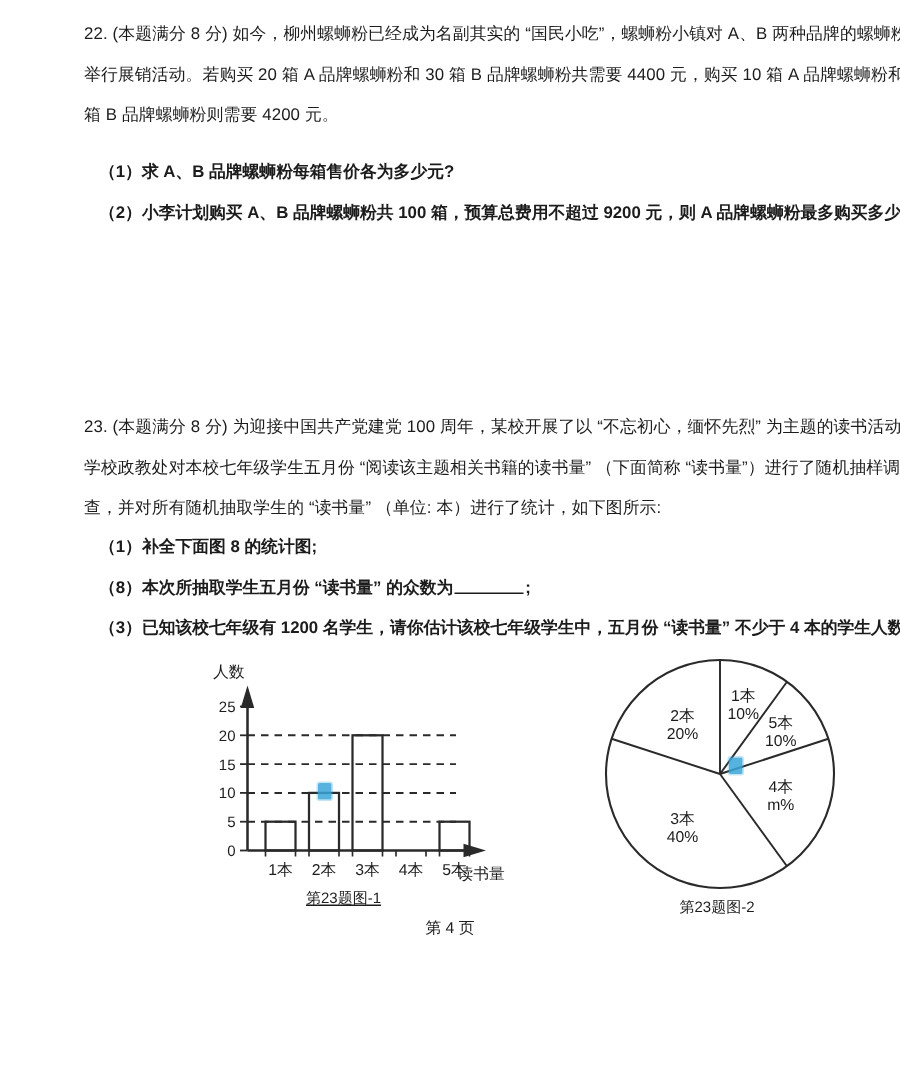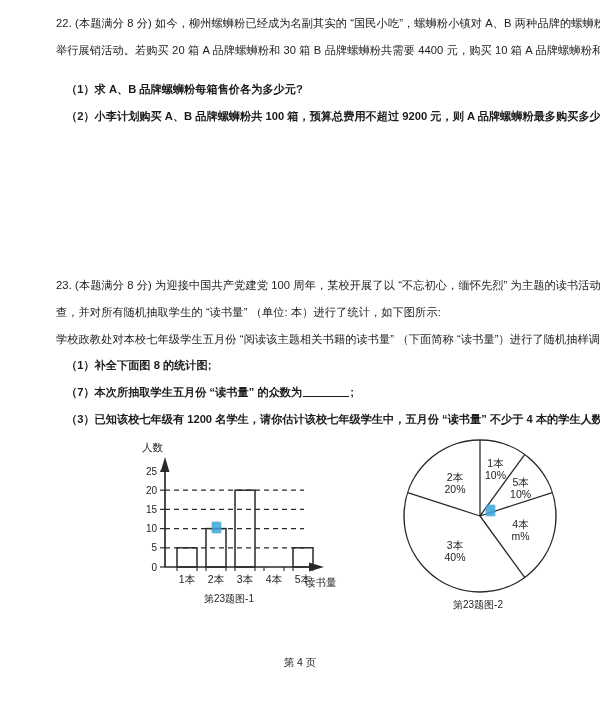--- a/index.html
+++ b/index.html
@@ -70,32 +70,31 @@
   }
   #fig-bar { left: 128px; top: 0px; width: 250px; height: 186px; }
   #fig-pie { left: 392px; top: 4px; width: 196px; height: 182px; }
 
   .fig-caption {
     position: absolute;
     font-size: 10px;
     color: #1c1c1c;
     white-space: nowrap;
   }
-  #cap-bar { left: 204px; top: 592px; }
+  #cap-bar { left: 204px; top: 592px; text-decoration: underline; }
   #cap-pie { left: 453px; top: 598px; }
 
   #page-footer {
     position: absolute;
     left: 0;
     top: 612px;
     width: 600px;
     text-align: center;
     font-size: 10.5px;
     color: #1c1c1c;
-    margin-top: 44px;
   }
 
   svg { display: block; }
   .cursor-dot {
     position: absolute;
     width: 9px;
     height: 11px;
     background:
       linear-gradient(#3aa6d8, #3aa6d8);
     opacity: .85;
@@ -106,37 +105,38 @@
   #cursor-pie { left: 486px; top: 505px; }
 </style>
 </head>
 <body>
 
 <div class="page">
 
   <div class="q-block" id="q22">
     <div class="line">22. (本题满分 8 分) 如今，柳州螺蛳粉已经成为名副其实的 “国民小吃”，螺蛳粉小镇对 A、B 两种品牌的螺蛳粉</div>
     <div class="line">举行展销活动。若购买 20 箱 A 品牌螺蛳粉和 30 箱 B 品牌螺蛳粉共需要 4400 元，购买 10 箱 A 品牌螺蛳粉和 40</div>
+    <div class="line">箱 B 品牌螺蛳粉则需要 4200 元。</div>
     <div style="height:12px"></div>
     <div class="sub">（1）求 A、B 品牌螺蛳粉每箱售价各为多少元?</div>
     <div class="sub">（2）小李计划购买 A、B 品牌螺蛳粉共 100 箱，预算总费用不超过 9200 元，则 A 品牌螺蛳粉最多购买多少箱?</div>
   </div>
 
   <div class="q-block" id="q23">
     <div class="line">23.  (本题满分 8 分) 为迎接中国共产党建党 100 周年，某校开展了以 “不忘初心，缅怀先烈” 为主题的读书活动，</div>
+    <div class="line">学校政教处对本校七年级学生五月份 “阅读该主题相关书籍的读书量” （下面简称 “读书量”）进行了随机抽样调</div>
     <div class="line">查，并对所有随机抽取学生的 “读书量” （单位: 本）进行了统计，如下图所示:</div>
-    <div class="line">学校政教处对本校七年级学生五月份 “阅读该主题相关书籍的读书量” （下面简称 “读书量”）进行了随机抽样调</div>
   </div>
 
   <div class="q-block" id="q23-subs">
     <div class="sub">
       <span>（1）补全下面图 8 的统计图;</span>
     </div>
     <div class="sub">
-      <span>（7）本次所抽取学生五月份 “读书量” 的众数为</span><span class="blank-ul"></span><span>;</span>
+      <span>（8）本次所抽取学生五月份 “读书量” 的众数为</span><span class="blank-ul"></span><span>;</span>
     </div>
     <div class="sub">
       <span>（3）已知该校七年级有 1200 名学生，请你估计该校七年级学生中，五月份 “读书量” 不少于 4 本的学生人数。</span>
     </div>
   </div>
 
   <div id="figures">
 
     <div class="fig" id="fig-bar">
       <svg width="250" height="186" viewBox="0 0 250 186">

